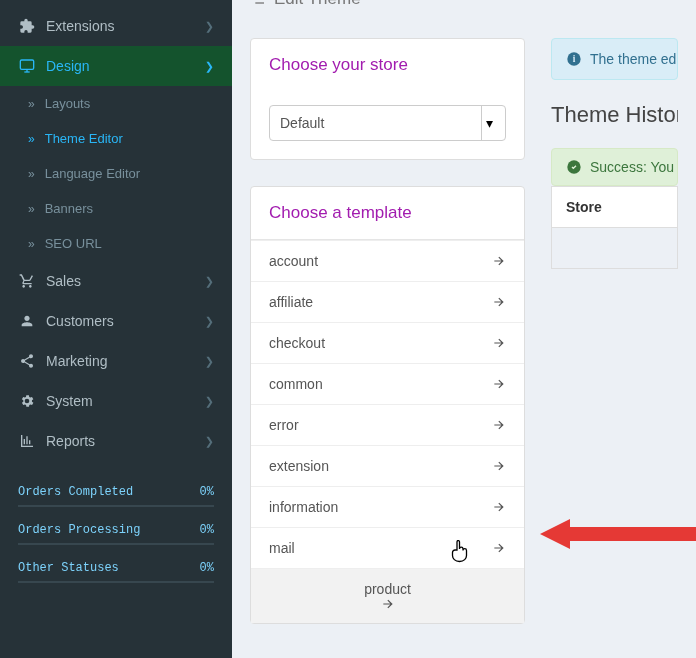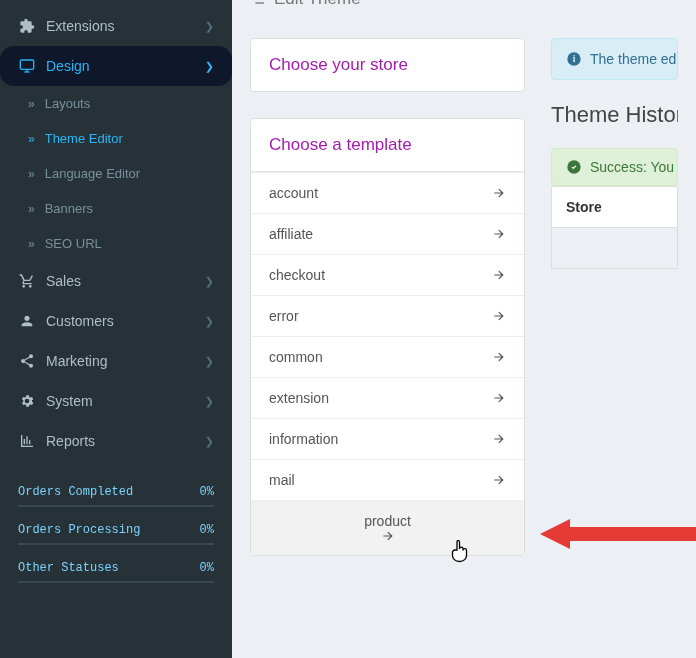--- a/index.html
+++ b/index.html
@@ -1,21 +1,21 @@
 <!DOCTYPE html>
 <html><head>
 <meta charset="utf-8">
 <style>
 * { box-sizing: border-box; margin: 0; padding: 0; }
 body { font-family: -apple-system, "Helvetica Neue", Arial, sans-serif; font-size: 13px; background: #ecf0f5; color: #333; overflow: hidden; width: 696px; height: 658px; position: relative; }
 .sidebar { width: 232px; height: 100%; background: #263238; position: absolute; left: 0; top: 0; color: #b0bec5; }
 .nav-item { display: flex; align-items: center; padding: 12px 18px; cursor: pointer; font-size: 14px; position: relative; }
 .nav-item .icon { width: 18px; margin-right: 10px; display: inline-flex; align-items: center; justify-content: center; }
 .nav-item .chev { position: absolute; right: 18px; color: #546e7a; font-size: 11px; }
-.nav-item.expanded { color: #29b6f6; background: #0f172a; border-radius: 14px; }
+.nav-item.expanded { color: #29b6f6; background: #14532d; }
 .nav-item.expanded .chev { color: #29b6f6; }
 .sub-item { display: flex; align-items: center; padding: 10px 18px 10px 28px; font-size: 13px; cursor: pointer; color: #78909c; }
 .sub-item .raquo { margin-right: 10px; font-size: 12px; }
 .sub-item.active { color: #29b6f6; }
 .stats { padding: 18px 18px 0 18px; }
 .stat-row { display: flex; justify-content: space-between; color: #7dd3fc; font-size: 12px; padding: 6px 0; font-family: Liberation Mono, monospace; }
 .stat-bar { height: 2px; background: #37474f; margin-bottom: 10px; position: relative; }
 .stat-bar::after { content: ""; position: absolute; left: 0; top: 0; height: 2px; width: 0%; background: #78909c; }
 
 .content { position: absolute; left: 232px; top: 0; right: 0; padding: 0 18px 18px 18px; height: 100%; }
@@ -179,20 +179,26 @@
           <line x1="3" y1="18" x2="3" y2="18"></line>
         </svg>
     </span>
     <span>Edit Theme</span>
   </div>
 
   <div class="panels">
     <div>
       <div class="panel">
         <div class="panel-header light">Choose your store</div>
+        <div class="panel-body">
+          <div class="select">
+            <span>Default</span>
+            <span class="caret">▾</span>
+          </div>
+        </div>
       </div>
 
       <div class="template-panel">
         <div class="panel-header">Choose a template</div>
         <div class="tpl-list" id="tpl-list">
             <div class="tpl">
               <span>account</span>
               <span class="arrow-icon">
                 <svg width="14" height="14" viewBox="0 0 24 24" fill="currentColor">
                   <path d="M4 11h12l-5-5 1.4-1.4L20 12l-7.6 7.4L11 18l5-5H4z"></path>
@@ -209,29 +215,29 @@
             </div>
             <div class="tpl">
               <span>checkout</span>
               <span class="arrow-icon">
                 <svg width="14" height="14" viewBox="0 0 24 24" fill="currentColor">
                   <path d="M4 11h12l-5-5 1.4-1.4L20 12l-7.6 7.4L11 18l5-5H4z"></path>
                 </svg>
               </span>
             </div>
             <div class="tpl">
+              <span>common</span>
+              <span class="arrow-icon">
+                <svg width="14" height="14" viewBox="0 0 24 24" fill="currentColor">
+                  <path d="M4 11h12l-5-5 1.4-1.4L20 12l-7.6 7.4L11 18l5-5H4z"></path>
+                </svg>
+              </span>
+            </div>
+            <div class="tpl">
               <span>error</span>
-              <span class="arrow-icon">
-                <svg width="14" height="14" viewBox="0 0 24 24" fill="currentColor">
-                  <path d="M4 11h12l-5-5 1.4-1.4L20 12l-7.6 7.4L11 18l5-5H4z"></path>
-                </svg>
-              </span>
-            </div>
-            <div class="tpl">
-              <span>common</span>
               <span class="arrow-icon">
                 <svg width="14" height="14" viewBox="0 0 24 24" fill="currentColor">
                   <path d="M4 11h12l-5-5 1.4-1.4L20 12l-7.6 7.4L11 18l5-5H4z"></path>
                 </svg>
               </span>
             </div>
             <div class="tpl">
               <span>extension</span>
               <span class="arrow-icon">
                 <svg width="14" height="14" viewBox="0 0 24 24" fill="currentColor">

